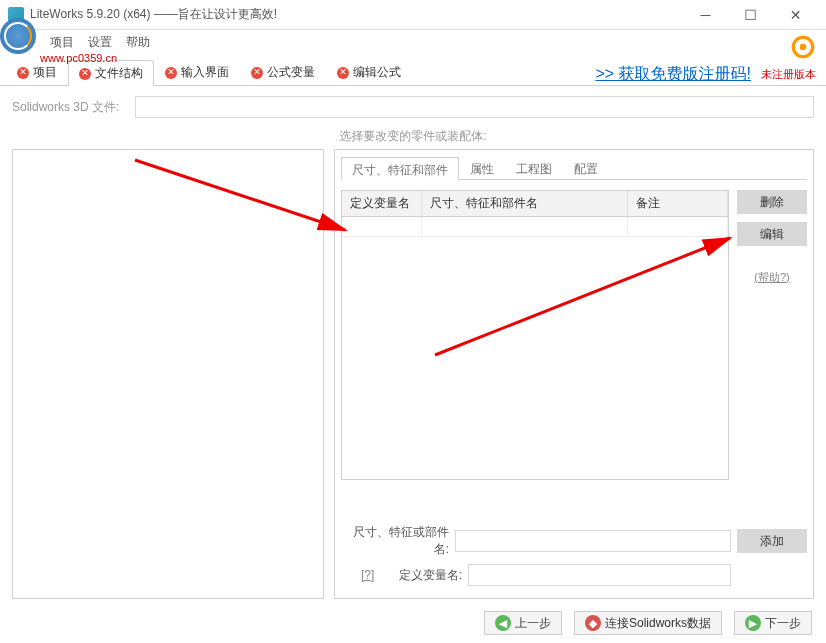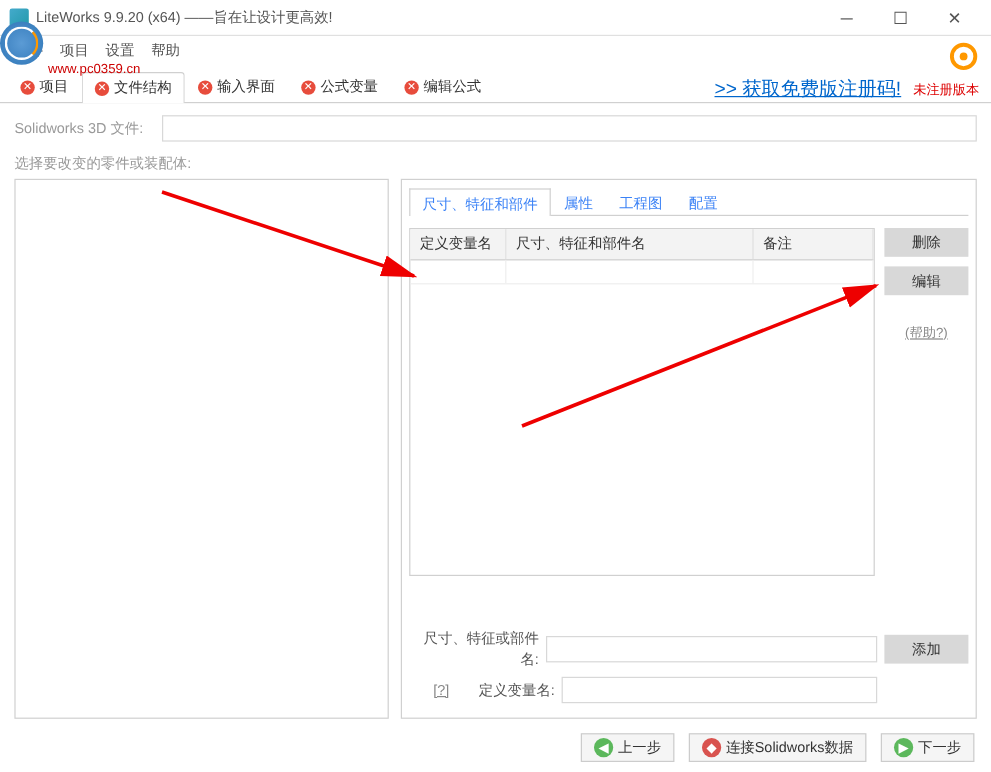--- a/index.html
+++ b/index.html
@@ -32,28 +32,28 @@
     .tab.active { border-color: #d0d0d0; background: #fff; border-radius: 3px 3px 0 0; position: relative; top: 1px; }
     .tab-x { width: 12px; height: 12px; border-radius: 50%; background: #e74c3c; color: #fff; display: inline-flex; align-items: center; justify-content: center; font-size: 9px; line-height: 1; }
     .tab-right { margin-left: auto; display: flex; align-items: center; gap: 10px; padding-right: 4px; }
     .link-blue { color: #0066cc; text-decoration: underline; cursor: pointer; font-size: 16px; }
     .red-text { color: #d00; font-size: 11px; }
     
     .fileline { display: flex; align-items: center; padding: 10px 12px; gap: 16px; }
     .fileline label { color: #999; }
     .fileline input { flex: 1; height: 22px; border: 1px solid #d8d8d8; padding: 0 6px; }
     
-    .subtitle { color: #999; padding: 0 12px 4px; }
+    .subtitle { color: #999; padding: 0 12px 4px; text-align: center; }
     
     .workarea { display: flex; padding: 0 12px 8px; gap: 10px; height: 458px; }
     .leftpane { width: 312px; border: 1px solid #d0d0d0; }
     .rightpane { flex: 1; border: 1px solid #d0d0d0; display: flex; flex-direction: column; padding: 6px; }
     
     .subtabs { display: flex; height: 24px; border-bottom: 1px solid #d0d0d0; }
-    .subtab { padding: 4px 10px; cursor: pointer; border: 1px solid transparent; border-bottom: none; color: #3b82f6; }
+    .subtab { padding: 4px 10px; cursor: pointer; border: 1px solid transparent; border-bottom: none; color: #737373; }
     .subtab.active { border-color: #d0d0d0; background: #fff; position: relative; top: 1px; }
     
     .tablewrap { display: flex; gap: 8px; margin-top: 10px; }
     .datagrid { flex: 1; border: 1px solid #d0d0d0; height: 290px; }
     .gridhead { display: flex; background: #f3f3f3; border-bottom: 1px solid #d0d0d0; }
     .gridhead .col { padding: 4px 8px; border-right: 1px solid #e0e0e0; color: #333; }
     .col1 { width: 80px; } .col2 { flex: 1; } .col3 { width: 100px; }
     .gridbody { height: 260px; }
     .gridbody .row1 { display: flex; height: 20px; border-bottom: 1px solid #eee; }
     .gridbody .row1 .col { border-right: 1px solid #eee; }
@@ -76,21 +76,21 @@
     .circ.green { background: #5cb85c; }
     .circ.red { background: #d9534f; }
     
     .arrow { position: absolute; pointer-events: none; z-index: 10; }
   </style>
 </head>
 <body>
 
 <div class="titlebar">
   <div class="titlebar-icon"></div>
-  <div class="titlebar-text">LiteWorks 9.9.20 (x64)  ——旨在让设计更高效!</div>
+  <div class="titlebar-text">LiteWorks 5.9.20 (x64)  ——旨在让设计更高效!</div>
   <div class="win-controls">
     <div class="win-btn">─</div>
     <div class="win-btn">☐</div>
     <div class="win-btn win-close">✕</div>
   </div>
 </div>
 
 <div class="watermark">
   <div class="watermark-logo">
     <div class="wm-icon"></div>

